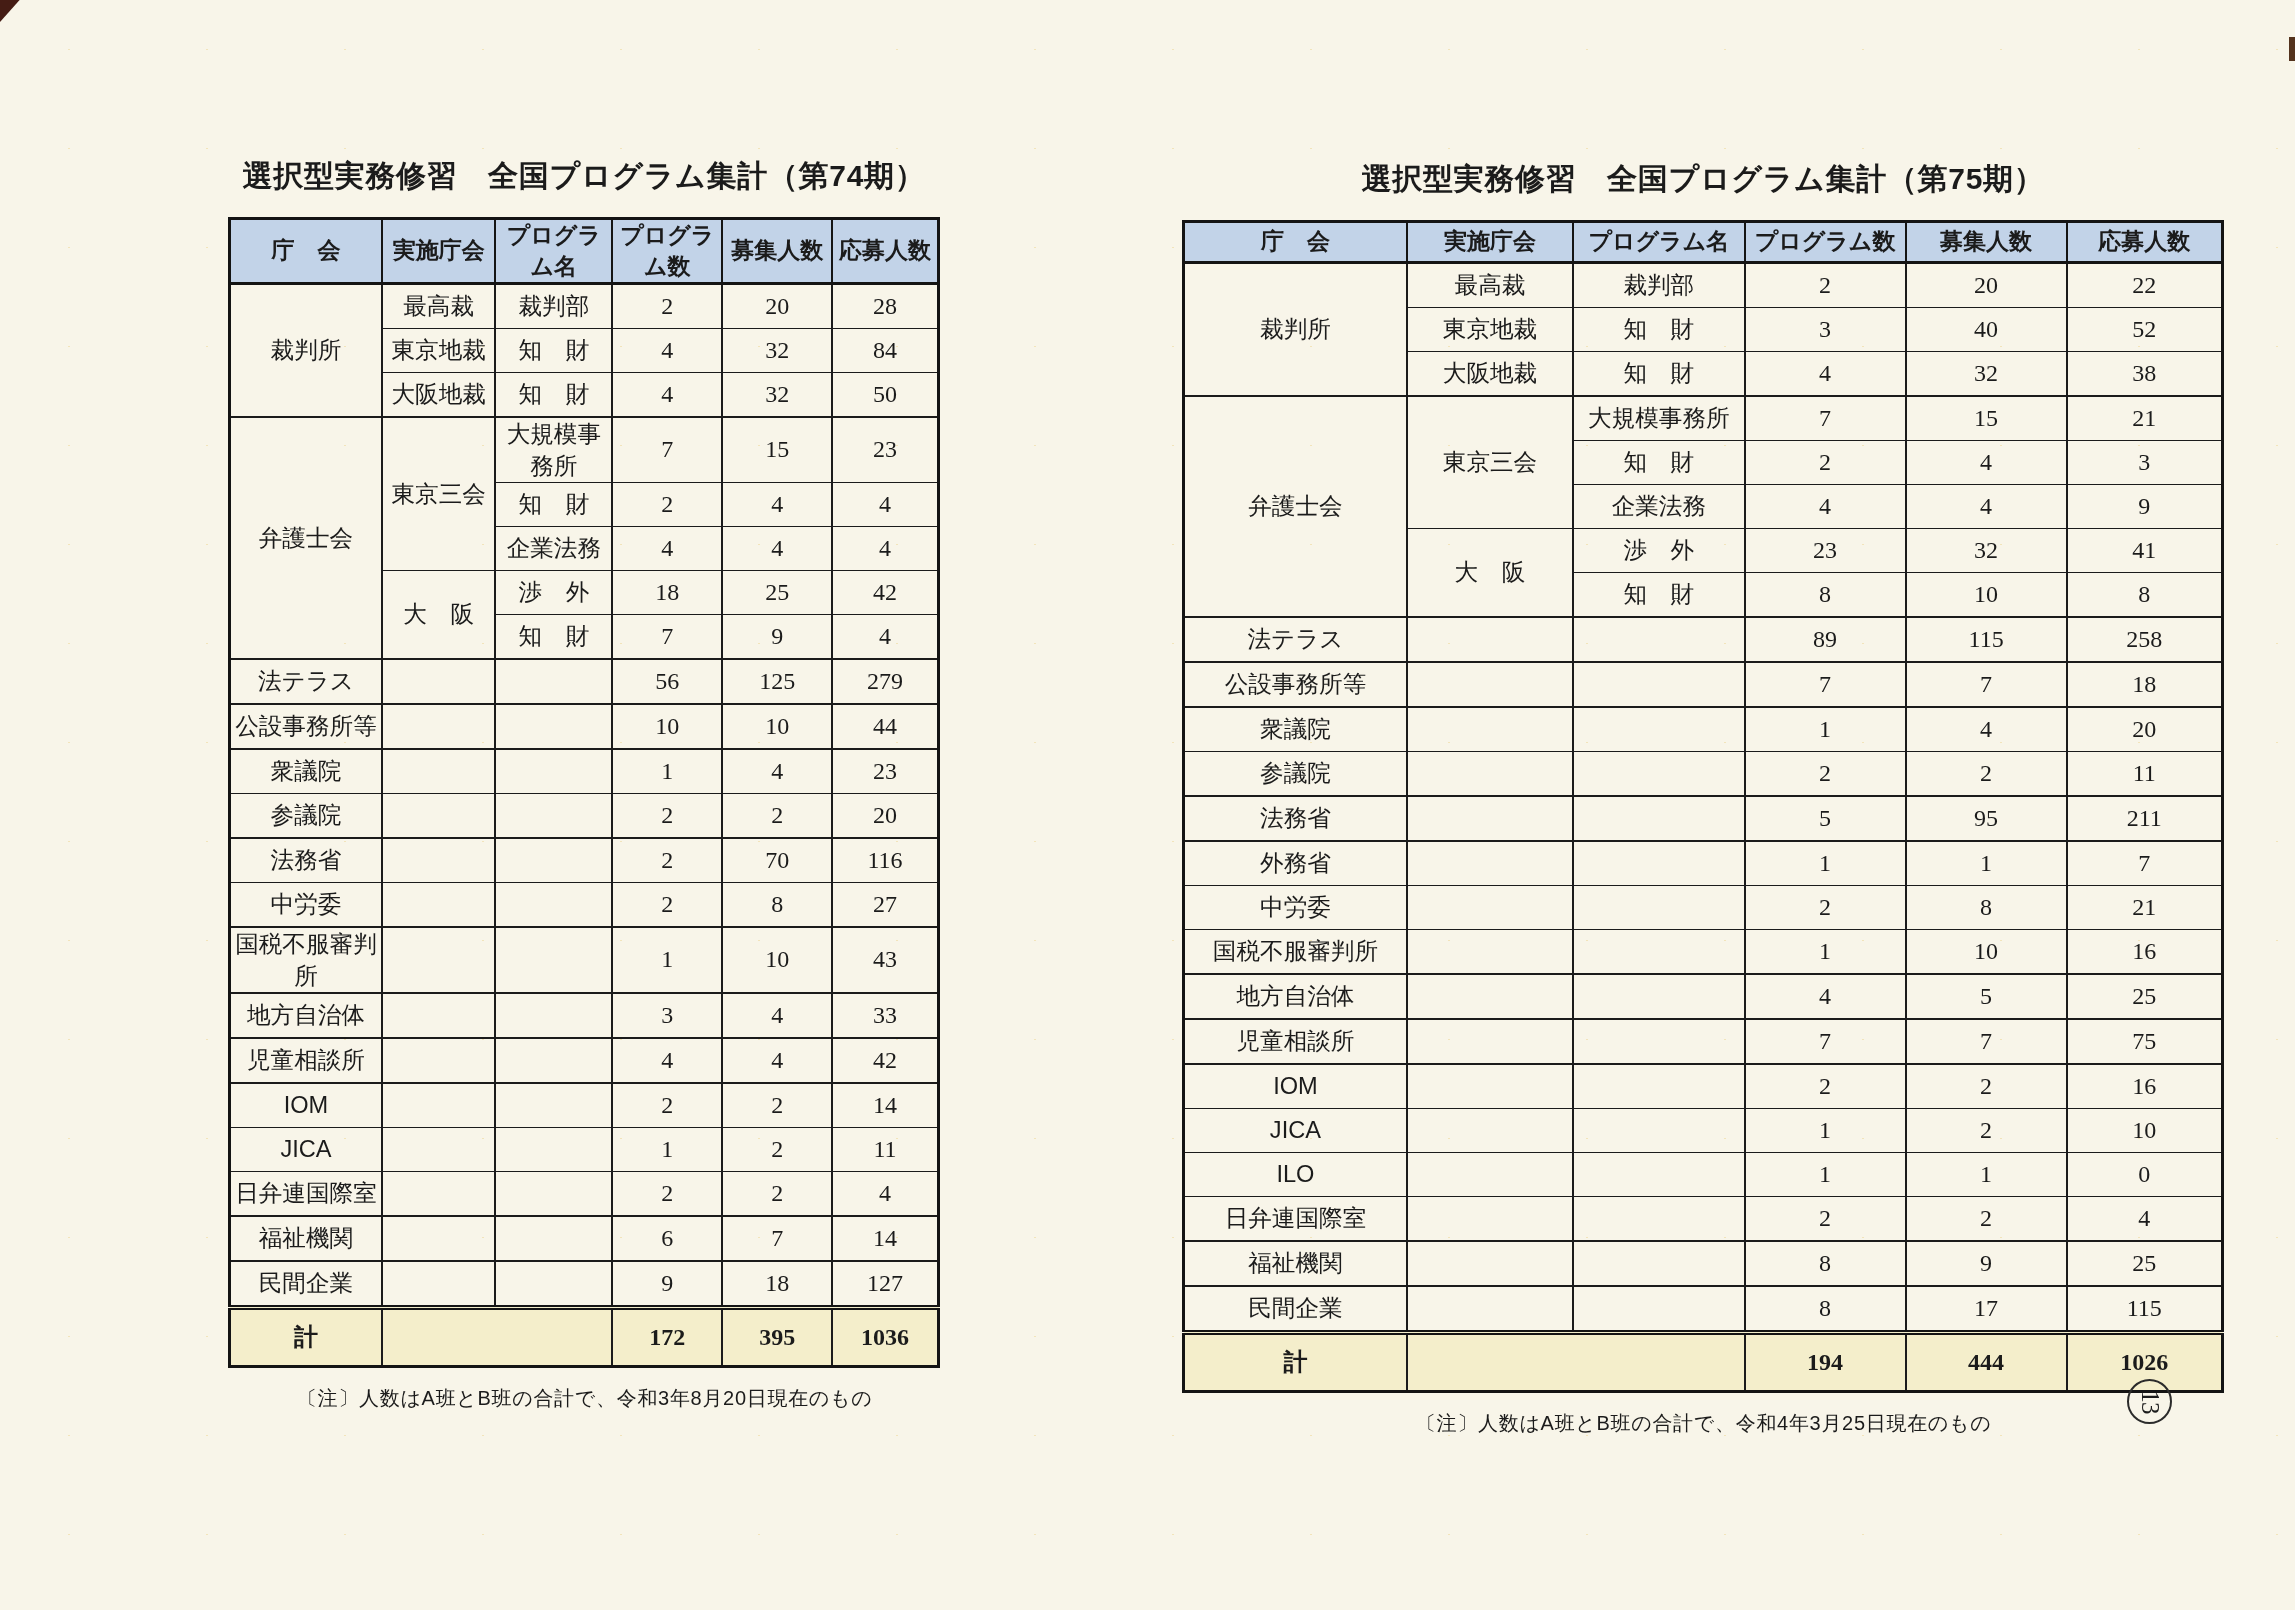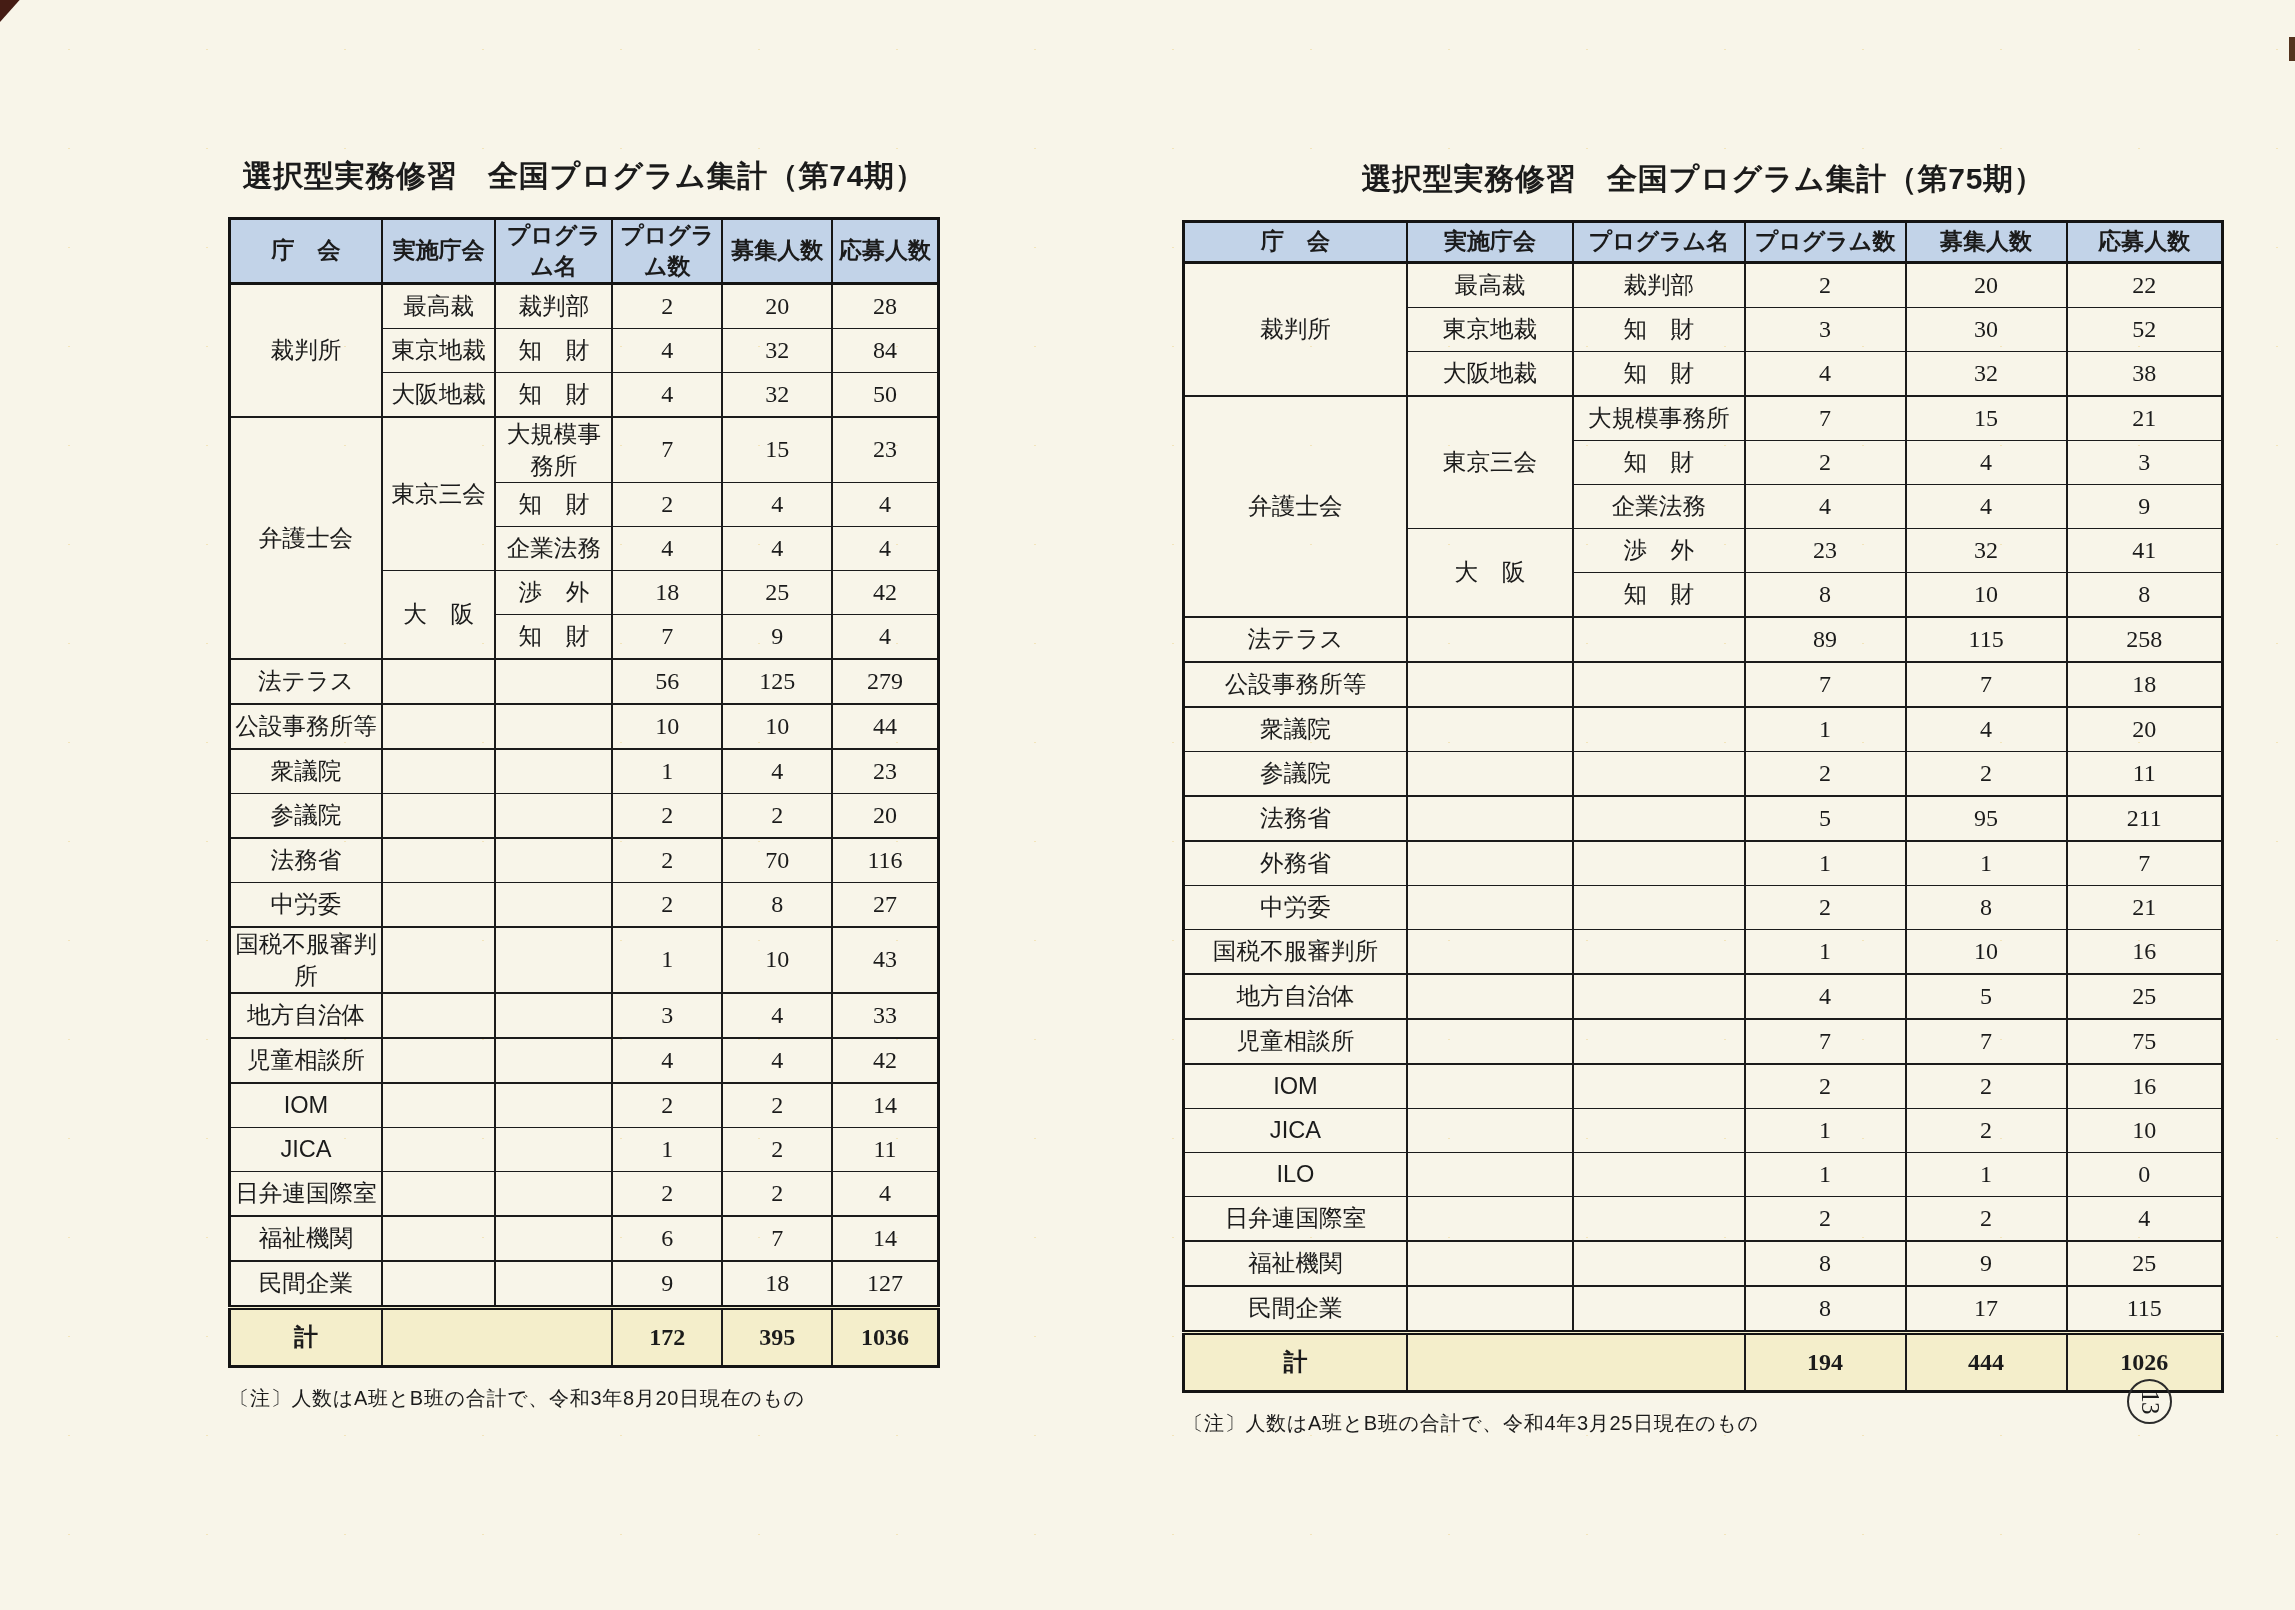--- a/index.html
+++ b/index.html
@@ -25,21 +25,21 @@
   .jt col.c0{width:21.5%}.jt col.c1{width:16%}.jt col.c2{width:16.5%}
   .jt col.c3{width:15.5%}.jt col.c4{width:15.5%}.jt col.c5{width:15%}
   .jt th{background:#c2d3e8;font-size:23px;font-weight:bold;height:38px;padding:0;
     border:solid #141414;border-width:2px 2px 3.3px 2px;text-align:center;vertical-align:middle;}
   .jt td{border:solid #1b1b1b;border-width:1.3px 2px;height:43px;padding:0;
     text-align:center;vertical-align:middle;font-size:23.6px;}
   .jt td.n{font-family:"Liberation Serif","DejaVu Serif",serif;font-size:24px;}
   .jt tr.g>td{border-top-width:2.6px;}
   .jt tr.total>td{background:#f4eecb;border-top:5.9px double #141414;border-bottom:3.9px solid #141414;
     height:55px;font-weight:bold;font-size:24px;}
-  .note{margin:17px 0 0 1.3px;font-size:20px;letter-spacing:0.7px;}
+  .note{margin:17px 0 0 1.3px;font-size:20px;letter-spacing:0.7px;text-align:center;}
   .pageno{position:absolute;left:2127px;top:1379px;width:41px;height:41px;
     border:2px solid #2b2b2b;border-radius:50%;display:flex;align-items:center;justify-content:center;}
   .pageno span{font-family:"Liberation Serif","DejaVu Serif",serif;font-size:25px;
     transform:rotate(90deg);letter-spacing:-0.7px;}
 </style>
 </head>
 <body>
 
 <div class="paper">
   <div class="corner"></div>
@@ -273,21 +273,21 @@
             <td>最高裁</td>
             <td>裁判部</td>
             <td class="n">2</td>
             <td class="n">20</td>
             <td class="n">22</td>
           </tr>
         <tr>
             <td>東京地裁</td>
             <td>知　財</td>
             <td class="n">3</td>
-            <td class="n">30</td>
+            <td class="n">40</td>
             <td class="n">52</td>
           </tr>
         <tr>
             <td>大阪地裁</td>
             <td>知　財</td>
             <td class="n">4</td>
             <td class="n">32</td>
             <td class="n">38</td>
           </tr>
         <tr class="g">

